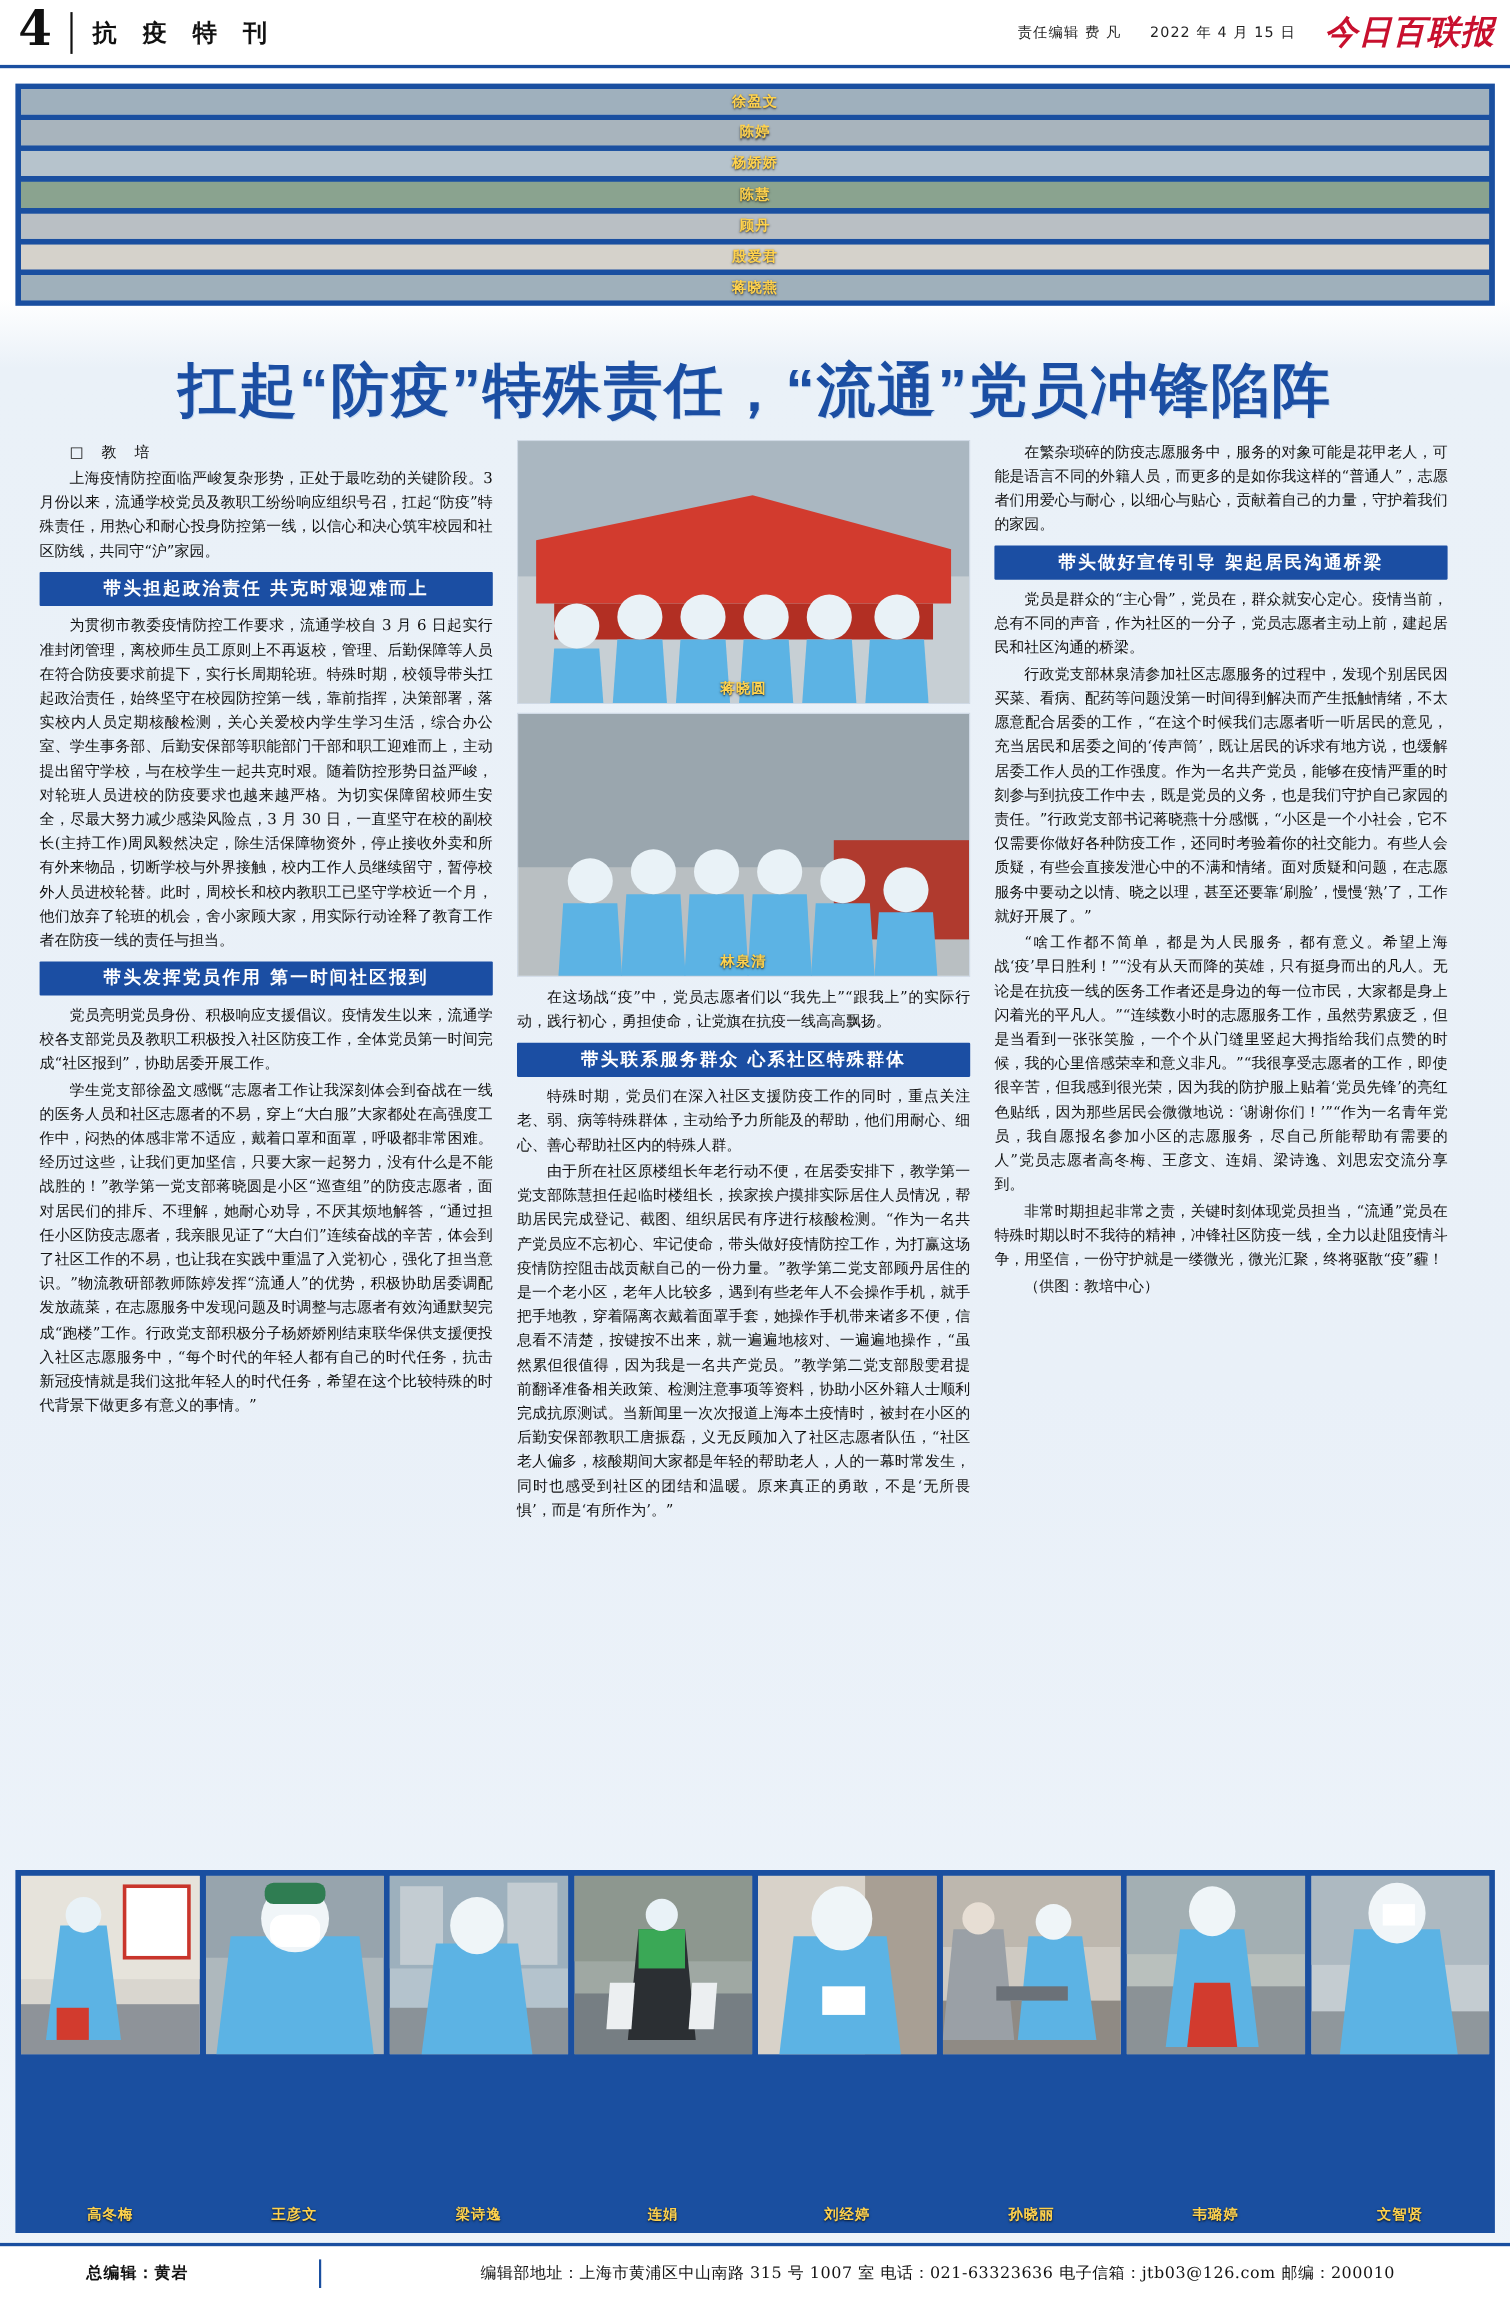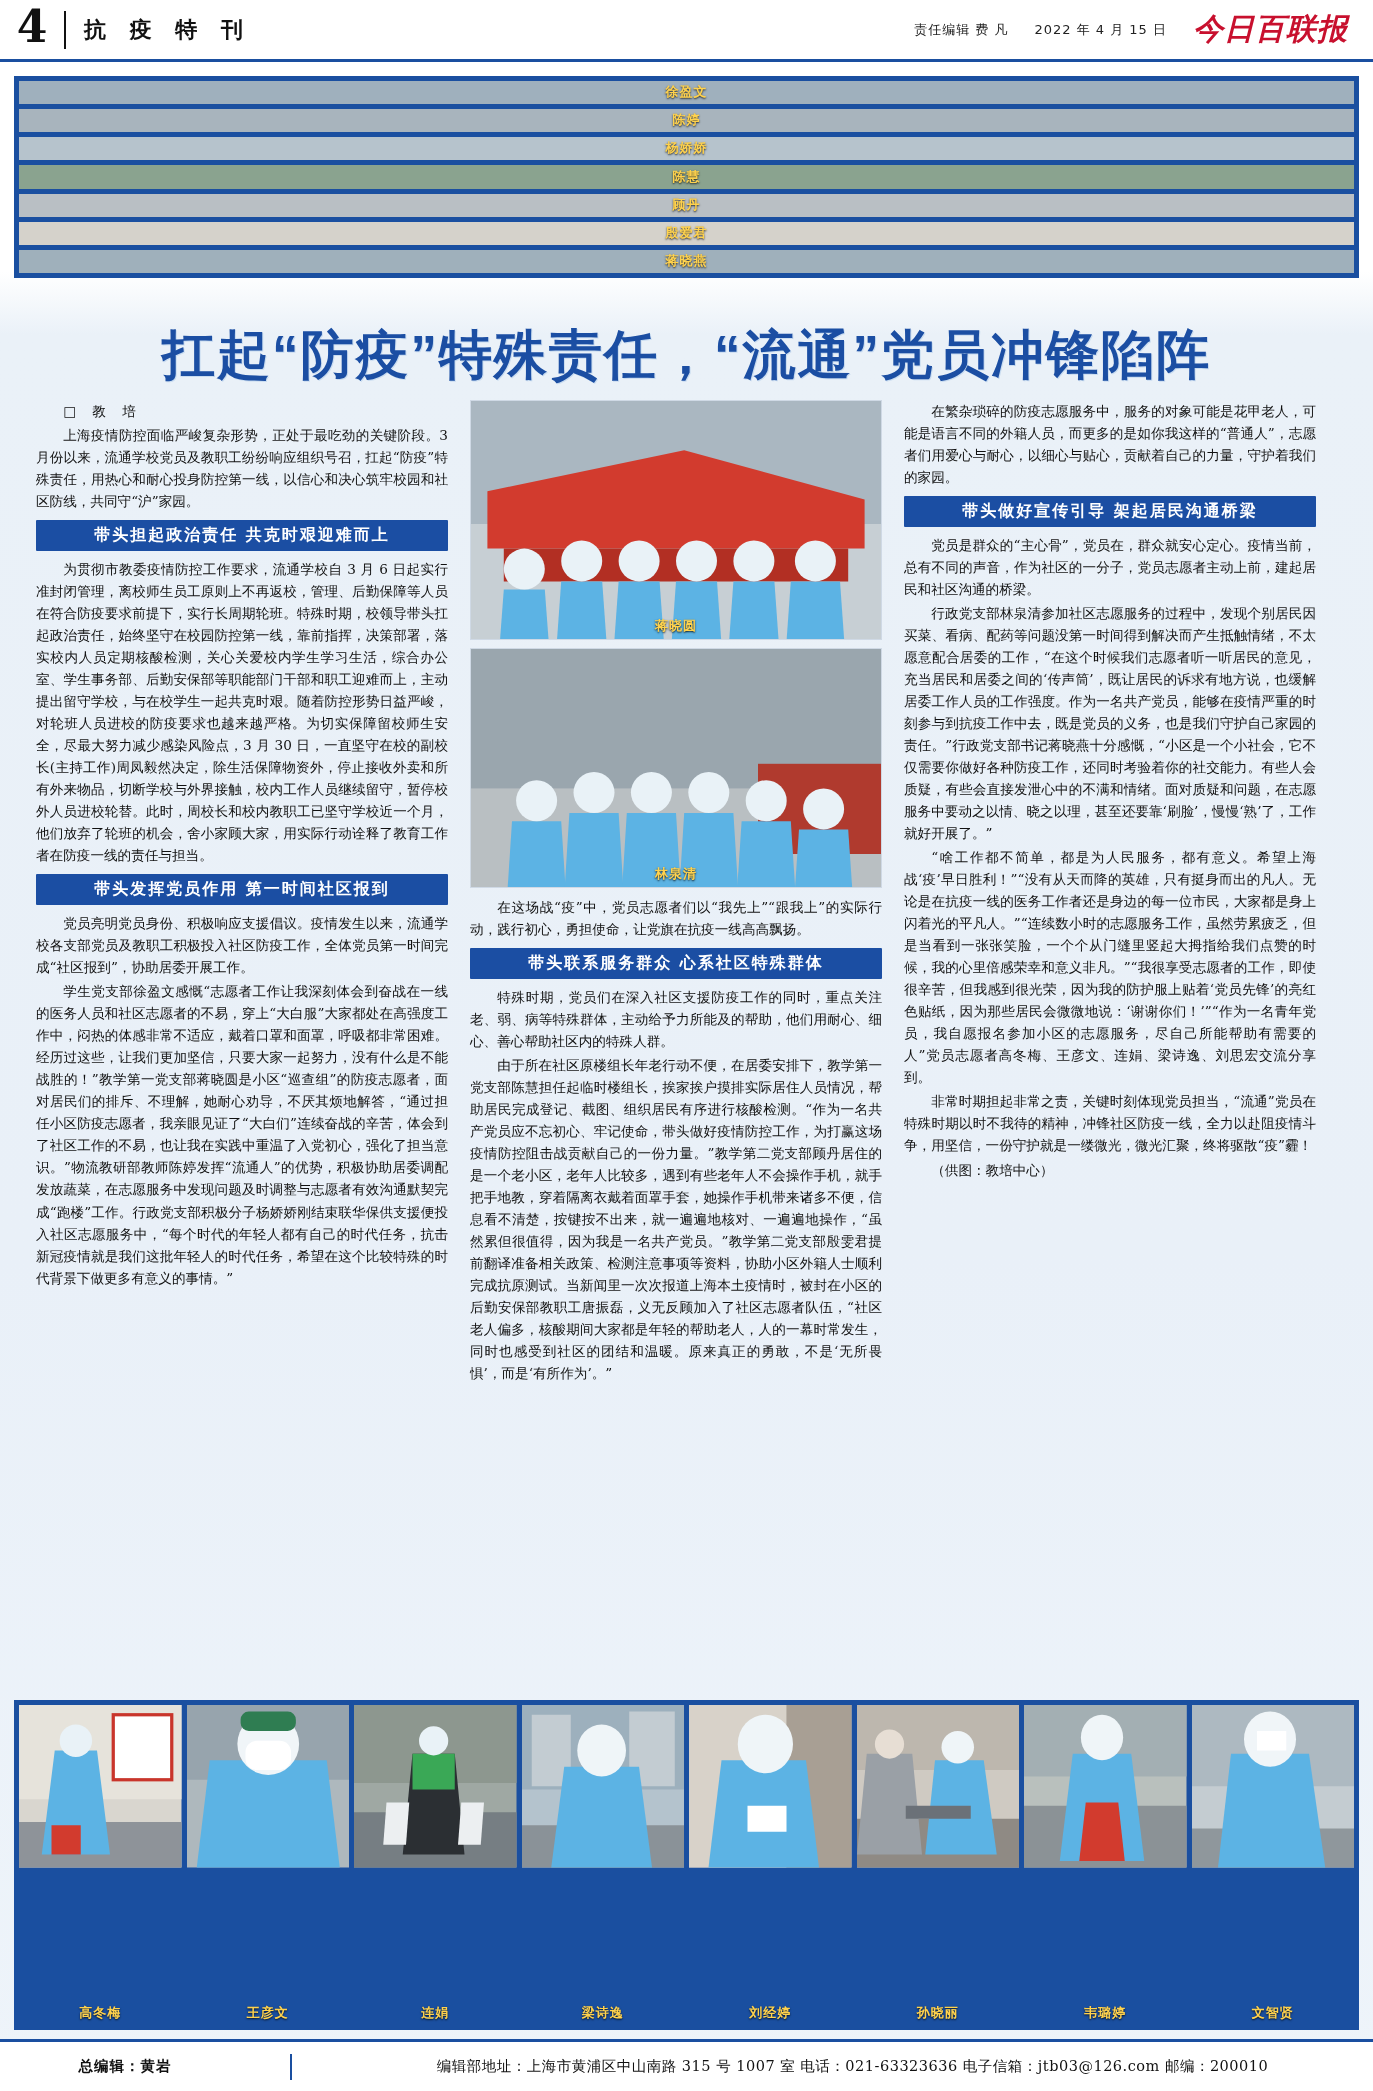--- a/index.html
+++ b/index.html
@@ -29,21 +29,21 @@
     font-size:44px; font-weight:bold; color:#111;
     width:64px; text-align:center; line-height:1;
     padding-bottom:6px;
   }
   .mast-rule { width:2px; height:38px; background:#111; margin-right:18px; }
   .mast-title {
     font-family:"DejaVu Serif","Liberation Serif",serif;
     font-size:22px; font-weight:bold; letter-spacing:8px; color:#111;
   }
   .mast-right {
-    margin-left:auto; display:flex; align-items:center; gap:26px; padding-right:25px;
+    margin-left:auto; display:flex; align-items:center; gap:26px; padding-right:14px;
   }
   .mast-meta { font-size:13px; color:#222; letter-spacing:1px; }
   .mast-logo {
     font-family:"DejaVu Serif","Liberation Serif",serif;
     font-size:30px; font-weight:bold; color:#c8102e; letter-spacing:1px;
     font-style:italic;
   }
 
   
   .strip {
@@ -346,47 +346,47 @@
         <path d="M14 34 L86 34 L94 100 L6 100 Z" fill="#5cb3e4"></path>
         <ellipse cx="50" cy="24" rx="19" ry="19" fill="#f0f5f8"></ellipse>
         <rect x="33" y="4" width="34" height="12" rx="5" fill="#2f7d52"></rect>
         <rect x="36" y="22" width="28" height="18" rx="7" fill="#ffffff"></rect>
       </svg>
       <div class="cap">王彦文</div>
     </div>
 
     <div class="ph">
       <svg class="img-a" viewBox="0 0 100 100" preserveAspectRatio="none">
+        <rect width="100" height="100" fill="#b4c3cd"></rect>
+        <rect x="0" y="0" width="100" height="52" fill="#9db0bd"></rect>
+        <rect x="6" y="6" width="24" height="44" fill="#c3ccd2"></rect>
+        <rect x="66" y="4" width="28" height="46" fill="#c3ccd2"></rect>
+        <rect x="0" y="74" width="100" height="26" fill="#8a9298"></rect>
+        <path d="M26 38 L72 38 L80 100 L18 100 Z" fill="#5cb3e4"></path>
+        <ellipse cx="49" cy="28" rx="15" ry="16" fill="#eff5f8"></ellipse>
+      </svg>
+      <div class="cap">梁诗逸</div>
+    </div>
+
+    <div class="ph">
+      <svg class="img-a" viewBox="0 0 100 100" preserveAspectRatio="none">
         <rect width="100" height="100" fill="#9fa8a3"></rect>
         <rect x="0" y="0" width="100" height="48" fill="#8d978f"></rect>
         <rect x="0" y="66" width="100" height="34" fill="#767e83"></rect>
         <path d="M36 30 L62 30 L68 92 L30 92 Z" fill="#2b2f33"></path>
         <rect x="36" y="30" width="26" height="22" fill="#3aa856"></rect>
         <circle cx="49" cy="22" r="9" fill="#e9f2f7"></circle>
         <path d="M20 60 L34 60 L32 86 L18 86 Z" fill="#eceff1"></path>
         <path d="M66 60 L80 60 L78 86 L64 86 Z" fill="#eceff1"></path>
       </svg>
       <div class="cap">连娟</div>
     </div>
 
     <div class="ph">
       <svg class="img-a" viewBox="0 0 100 100" preserveAspectRatio="none">
-        <rect width="100" height="100" fill="#b4c3cd"></rect>
-        <rect x="0" y="0" width="100" height="52" fill="#9db0bd"></rect>
-        <rect x="6" y="6" width="24" height="44" fill="#c3ccd2"></rect>
-        <rect x="66" y="4" width="28" height="46" fill="#c3ccd2"></rect>
-        <rect x="0" y="74" width="100" height="26" fill="#8a9298"></rect>
-        <path d="M26 38 L72 38 L80 100 L18 100 Z" fill="#5cb3e4"></path>
-        <ellipse cx="49" cy="28" rx="15" ry="16" fill="#eff5f8"></ellipse>
-      </svg>
-      <div class="cap">梁诗逸</div>
-    </div>
-
-    <div class="ph">
-      <svg class="img-a" viewBox="0 0 100 100" preserveAspectRatio="none">
         <rect width="100" height="100" fill="#c9c3bb"></rect>
         <rect x="0" y="0" width="60" height="100" fill="#d8d2c9"></rect>
         <rect x="60" y="0" width="40" height="100" fill="#a89f94"></rect>
         <path d="M20 34 L72 34 L80 100 L12 100 Z" fill="#5cb3e4"></path>
         <ellipse cx="47" cy="24" rx="17" ry="18" fill="#eff5f8"></ellipse>
         <rect x="36" y="62" width="24" height="16" fill="#ffffff"></rect>
       </svg>
       <div class="cap">刘经婷</div>
     </div>
 

